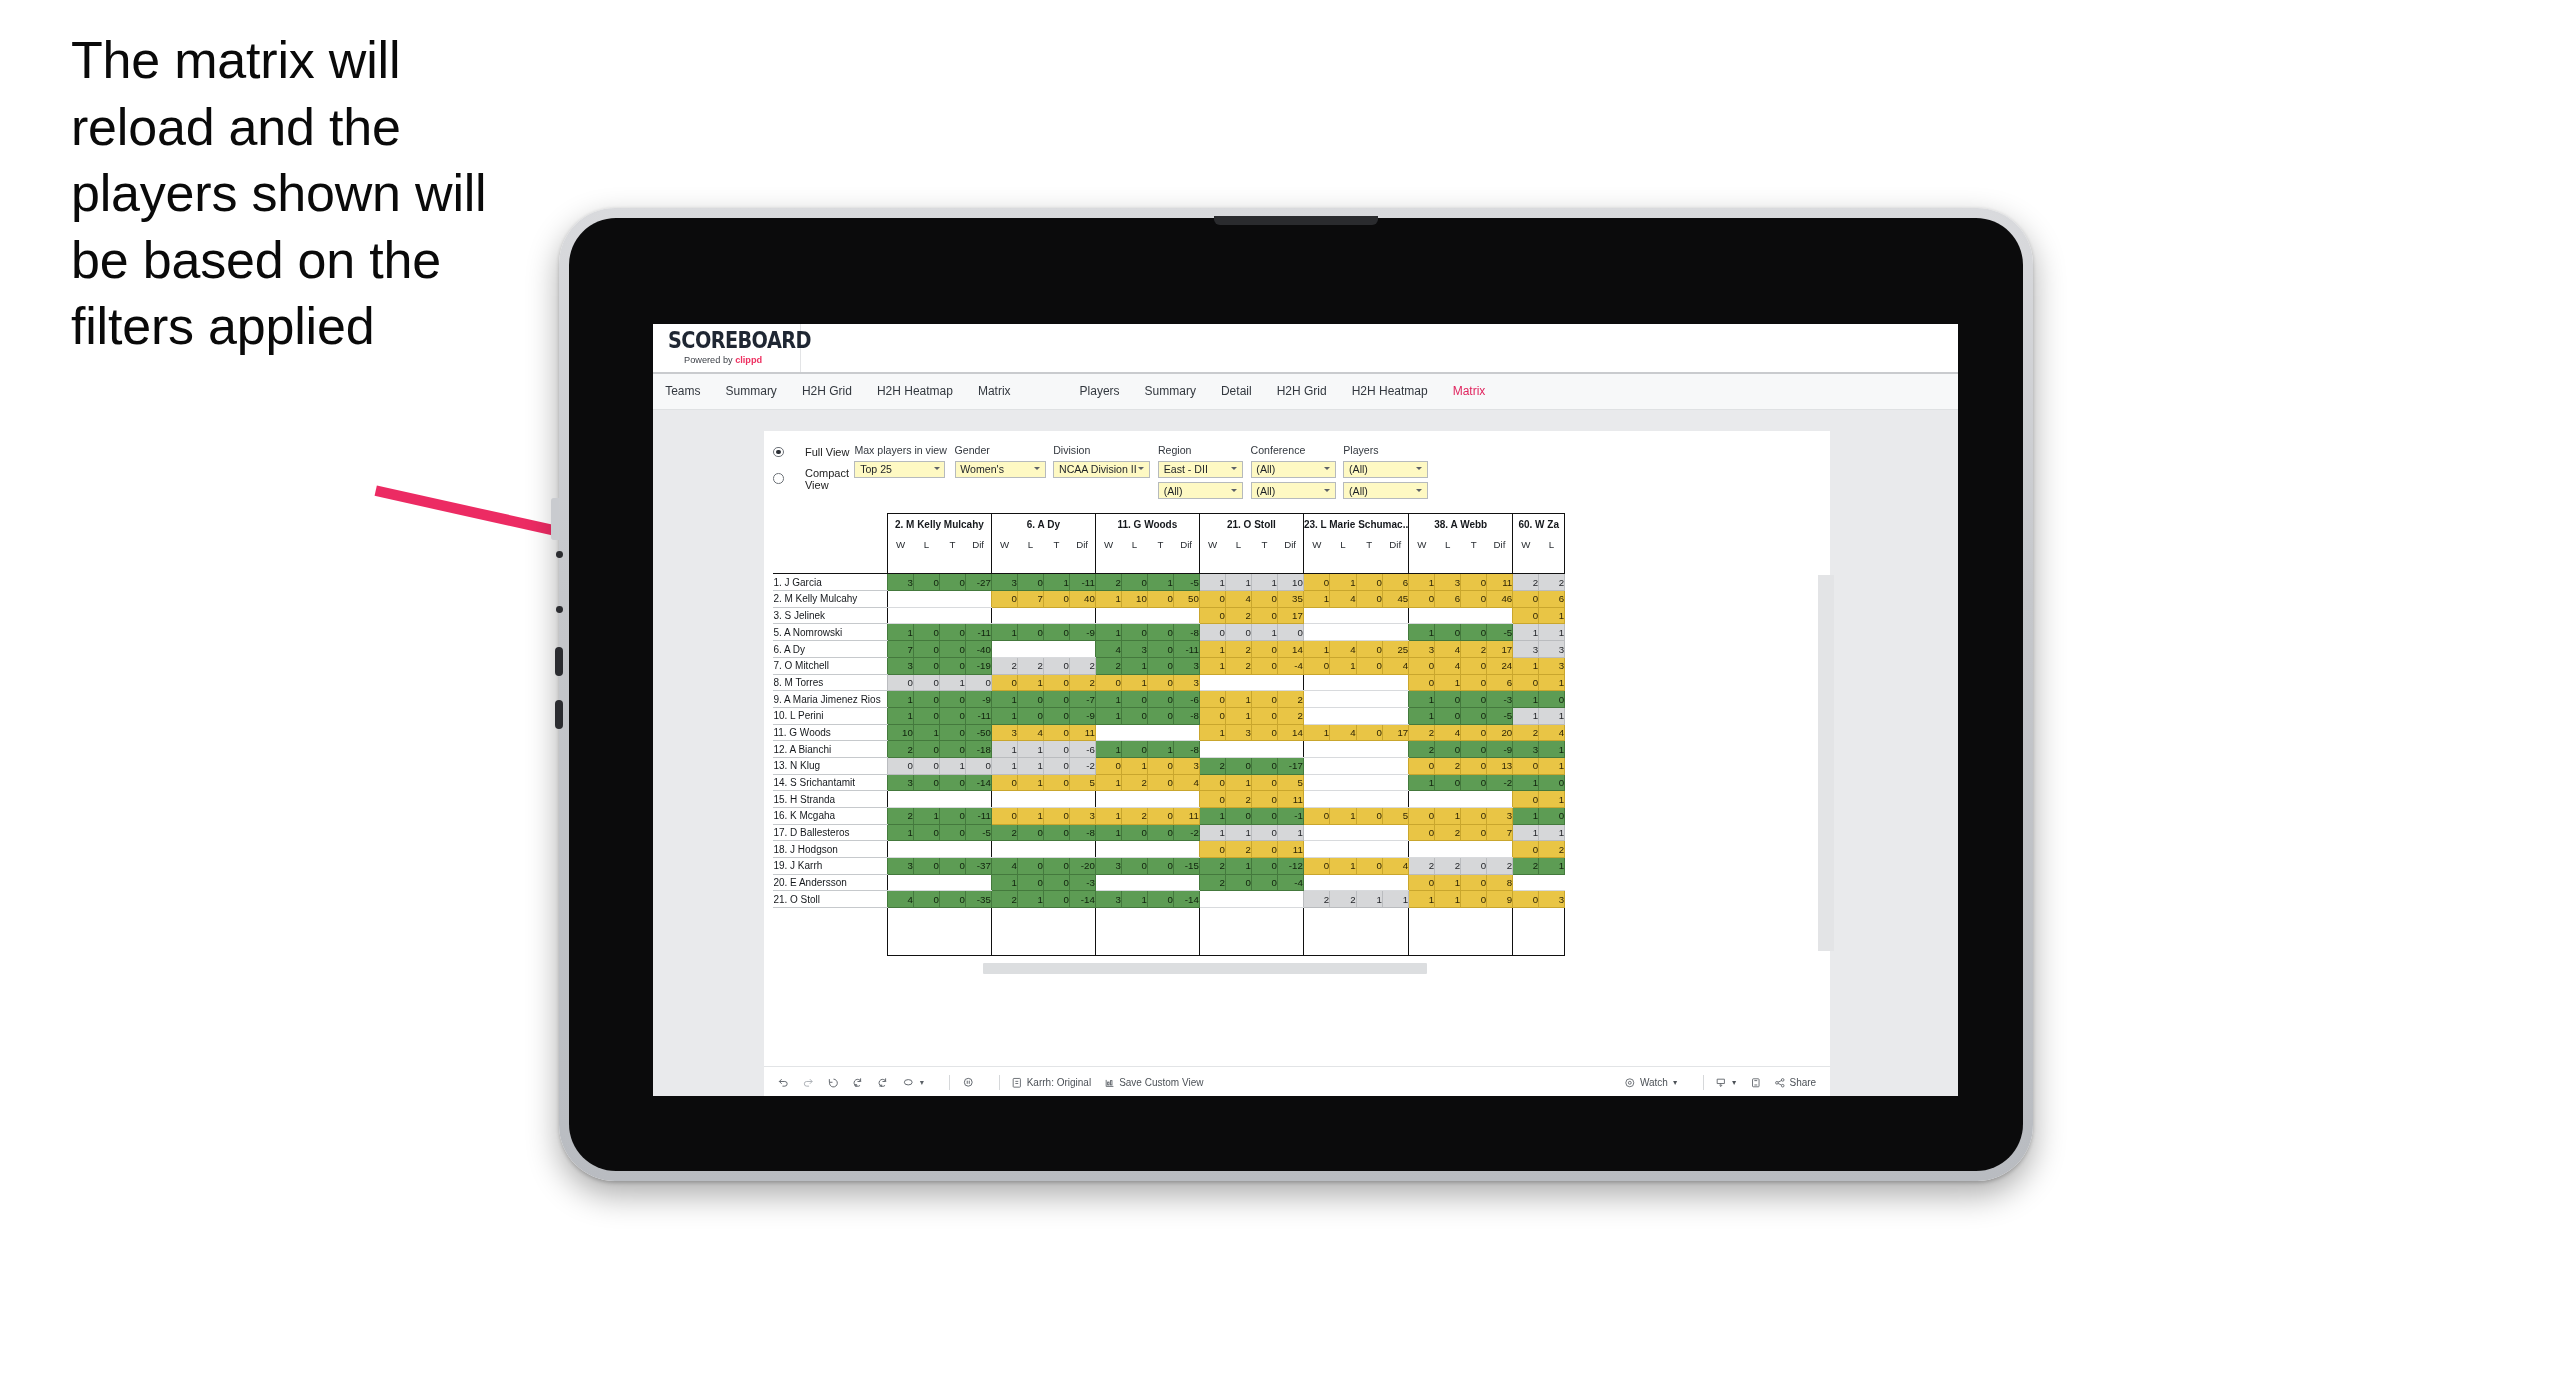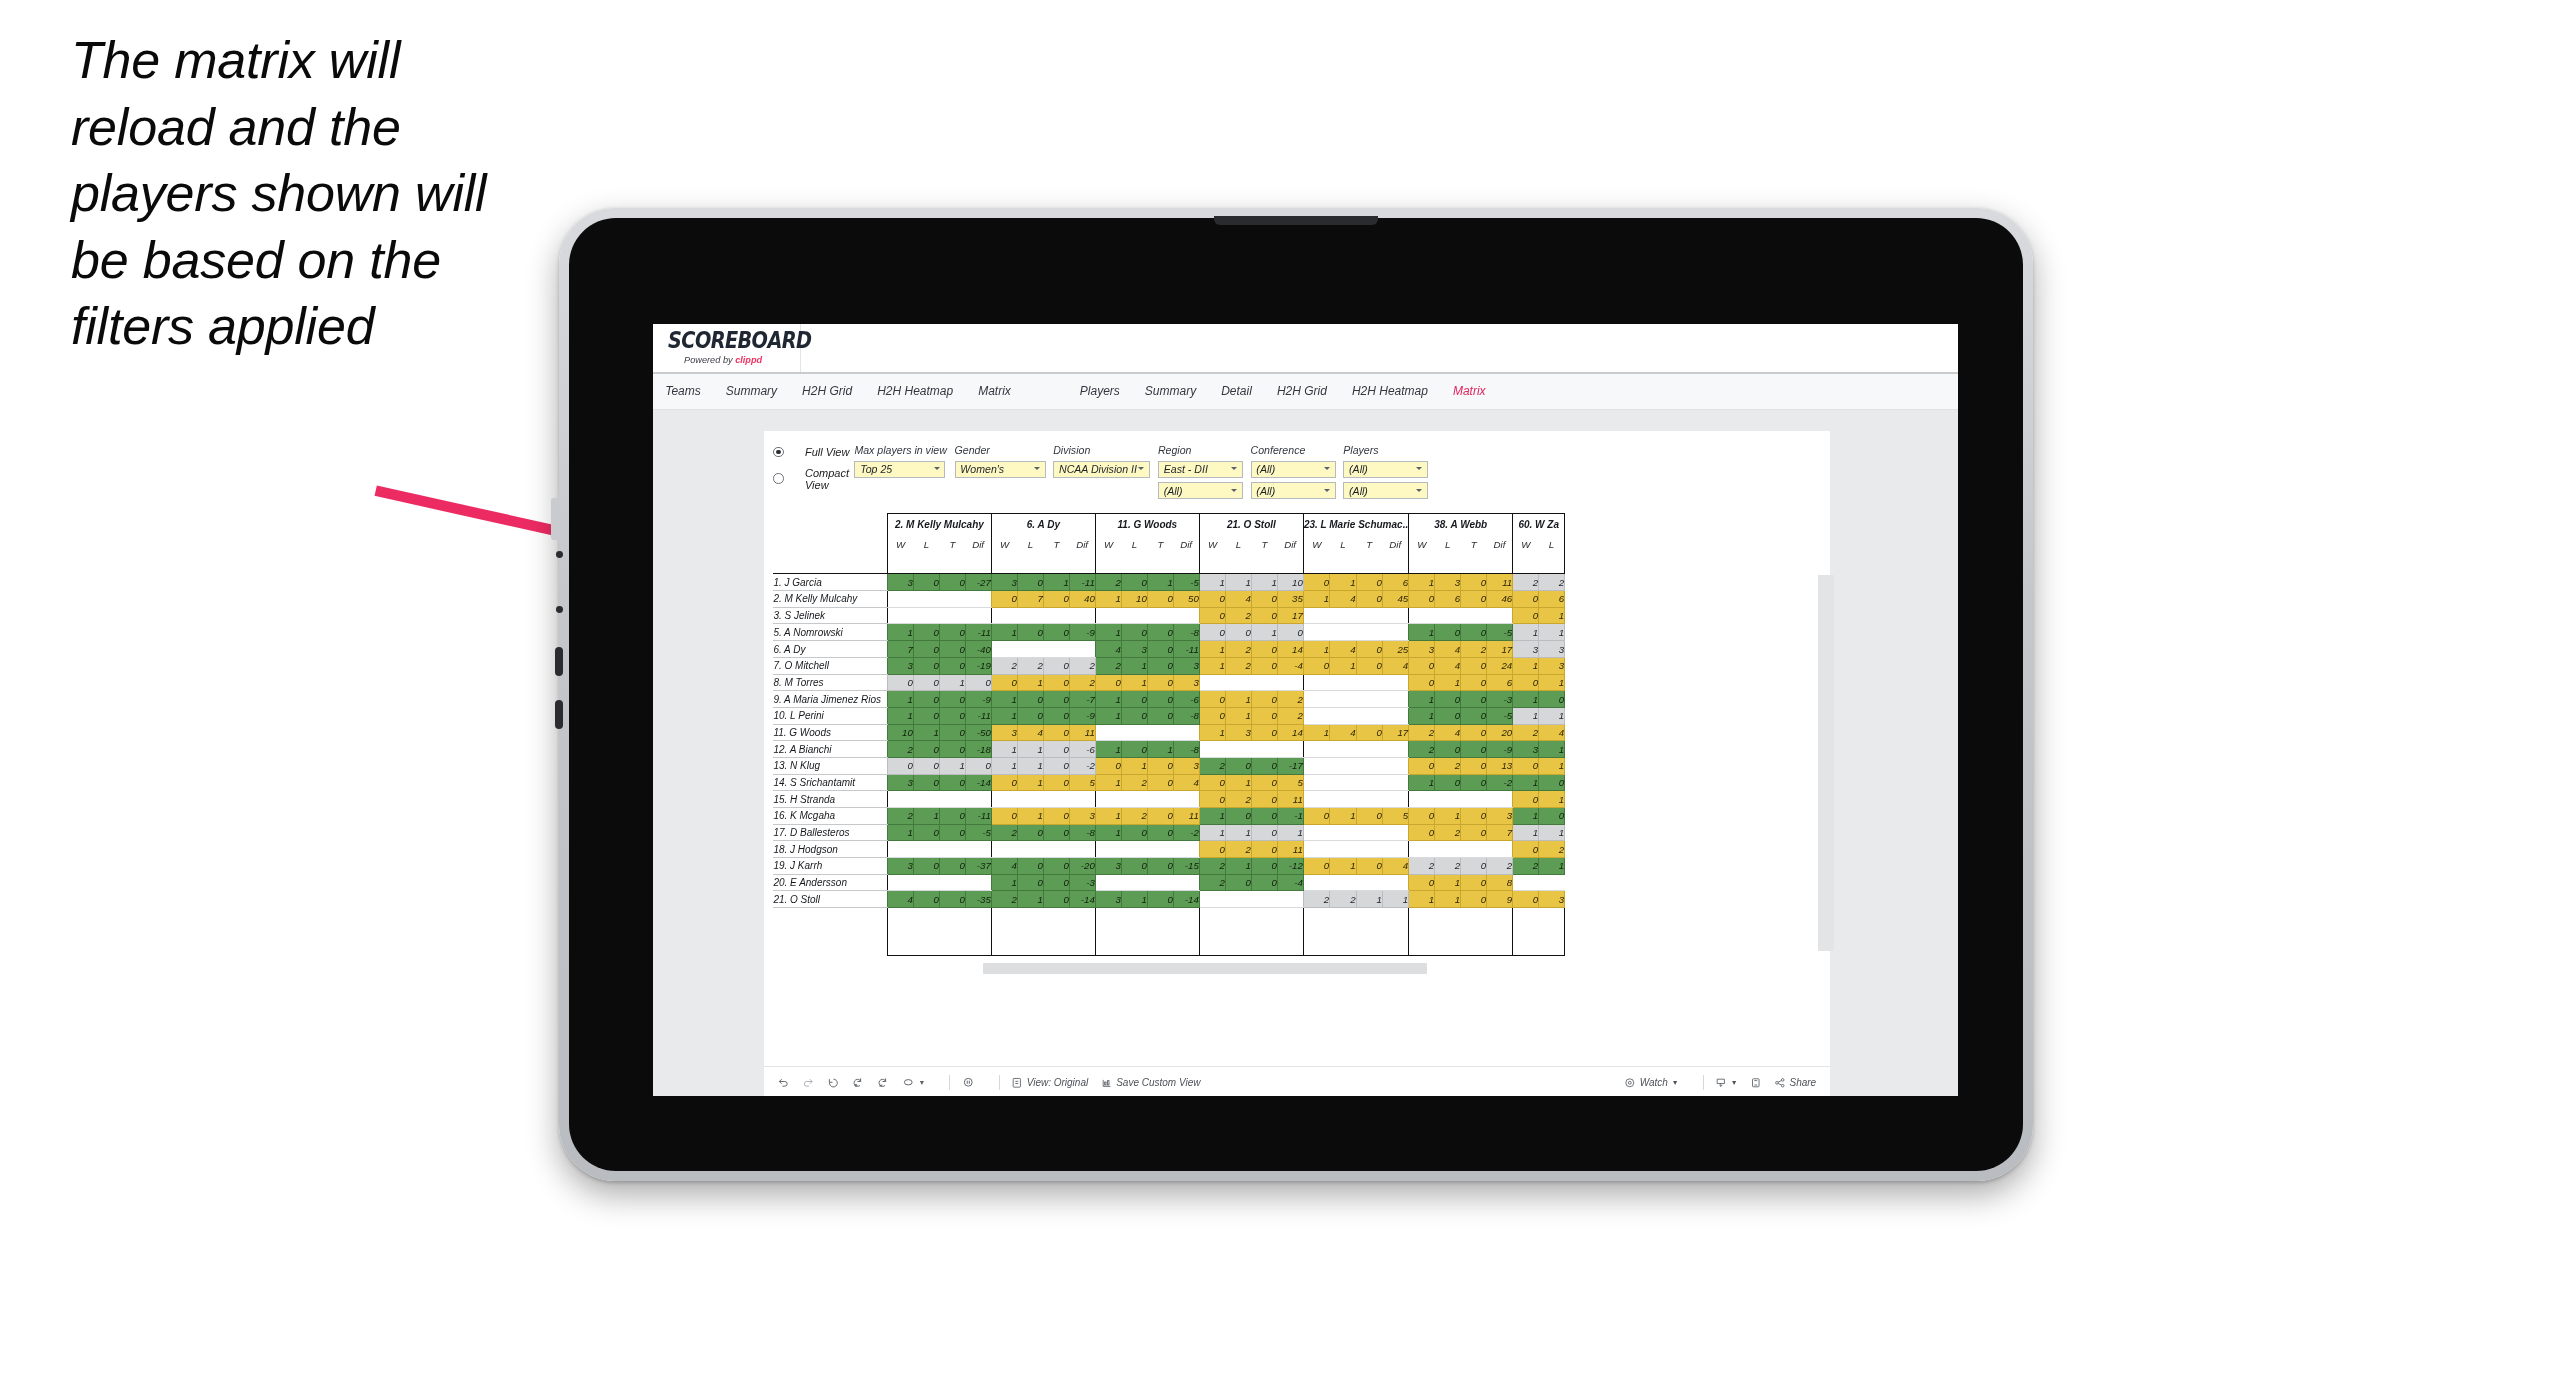--- a/index.html
+++ b/index.html
@@ -1,21 +1,21 @@
 <!DOCTYPE html>
 <html><head>
 <meta charset="utf-8">
 <style>
   html,body{margin:0;padding:0;}
   body{
     width:2576px;height:1386px;background:#ffffff;overflow:hidden;
     font-family:"Liberation Sans", sans-serif;
     -webkit-font-smoothing:antialiased;
   }
-  #stage{position:relative;width:2576px;height:1386px;font-style:italic;}
+  #stage{position:relative;width:2576px;height:1386px;}
 
   
   #annotation{
     position:absolute;left:71px;top:27px;width:463px;
     font-size:52px;line-height:1.28;color:#0a0a0a;font-weight:400;
     letter-spacing:-0.2px;
   }
   #arrow{position:absolute;left:367px;top:483px;width:618px;height:154px;pointer-events:none;}
 
   
@@ -984,21 +984,21 @@
                   <circle cx="8" cy="8" r="5"></circle>
                   <path d="M6.7 6v4M9.3 6v4"></path>
                 </svg>
             </div>
             <div class="tbdiv"></div>
             <div class="tb">
               <svg width="11.6" height="11.6" viewBox="0 0 16 16" fill="none" stroke="#5b6066" stroke-width="1.2">
                   <rect x="3" y="2" width="10" height="12" rx="1"></rect>
                   <path d="M6 6h4M6 9h4"></path>
                 </svg>
-              <span>View: Original</span>
+              <span>Karrh: Original</span>
             </div>
             <div class="tb">
               <svg width="11.6" height="11.6" viewBox="0 0 16 16" fill="none" stroke="#5b6066" stroke-width="1.2">
                   <path d="M3 13V4"></path>
                   <path d="M3 13h10"></path>
                   <rect x="5" y="7" width="2" height="4"></rect>
                   <rect x="9" y="5" width="2" height="6"></rect>
                 </svg>
               <span>Save Custom View</span>
             </div>

